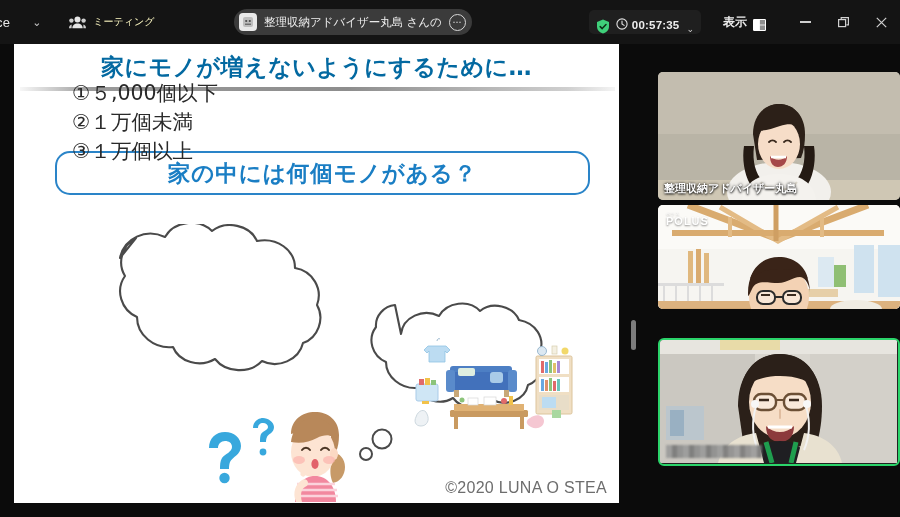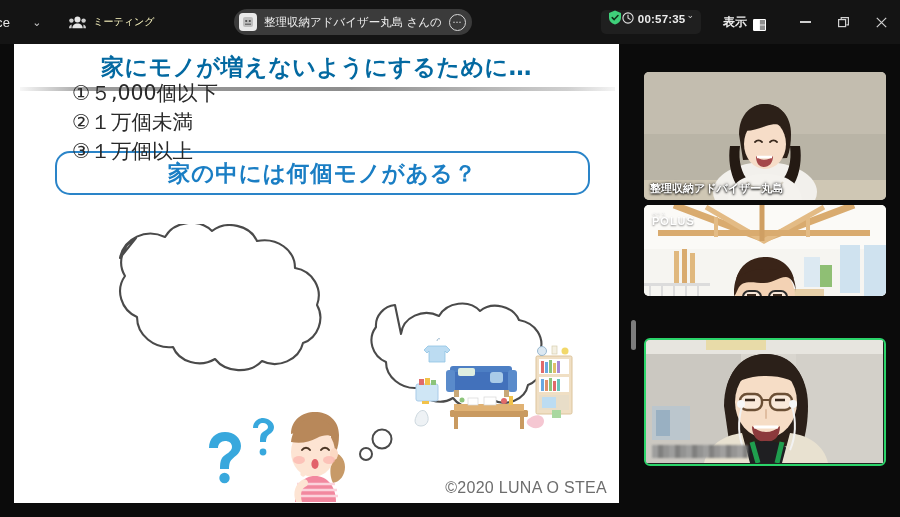--- a/index.html
+++ b/index.html
@@ -44,21 +44,21 @@
     border: 1.3px solid #d8d8d8; color: #e4e4e4; font-size: 9px;
     display: flex; align-items: center; justify-content: center;
     letter-spacing: .5px; line-height: 1;
   }
 
   .tb-right {
     position: absolute; right: 0; top: 0; height: 44px;
     display: flex; align-items: center;
   }
   .tb-status {
-    display: flex; align-items: flex-start; gap: 0;
+    display: flex; align-items: flex-end; gap: 6px;
     background: #1f1f1f; border-radius: 5px; height: 24px; padding: 0 7px;
   }
   .shield { width: 14px; height: 15px; display:block; }
   .clock-wrap { display:flex; align-items:center; gap:4px; }
   .timer-text { color: #ededed; font-size: 11.5px; font-weight: 700; letter-spacing: .2px; }
   .mini-chev { color: #cfcfcf; font-size: 9px; margin-left: 1px; }
   .tb-view { display: flex; align-items: flex-end; gap: 6px; margin-left: 22px; }
   .tb-view-label { color: #ededed; font-size: 12px; font-weight: 700; }
   .layout-icon { width: 13px; height: 12px; display:block; }
 
@@ -122,25 +122,25 @@
 
   
   .drag-handle {
     position: absolute; left: 631px; top: 276px; width: 5px; height: 30px;
     background: #7c7c7c; border-radius: 3px;
   }
 
   
   .rail { position: absolute; left: 640px; top: 44px; width: 260px; height: 473px; background: #0b0b0b; }
   .tile {
-    position: absolute; left: 4px; width: 242px; border-radius: 5px; overflow: hidden;
+    position: absolute; left: 18px; width: 242px; border-radius: 5px; overflow: hidden;
     background: #222;
   }
   .tile-1 { top: 28px; height: 128px; }
-  .tile-2 { top: 161px; height: 91px; }
+  .tile-2 { top: 161px; height: 104px; }
   .tile-3 { top: 294px; height: 128px; border: 2.5px solid #2bd46a; border-radius: 6px; }
   .tile-name {
     position: absolute; left: 6px; bottom: 4px;
     color: #ffffff; font-size: 11px; font-weight: 700;
     text-shadow: 0 0 3px rgba(0,0,0,.85), 0 1px 2px rgba(0,0,0,.9);
     white-space: nowrap;
     font-family: "DejaVu Sans", "Liberation Sans", sans-serif;
   }
   .watermark {
     position: absolute; left: 8px; top: 6px; color: #fff;

